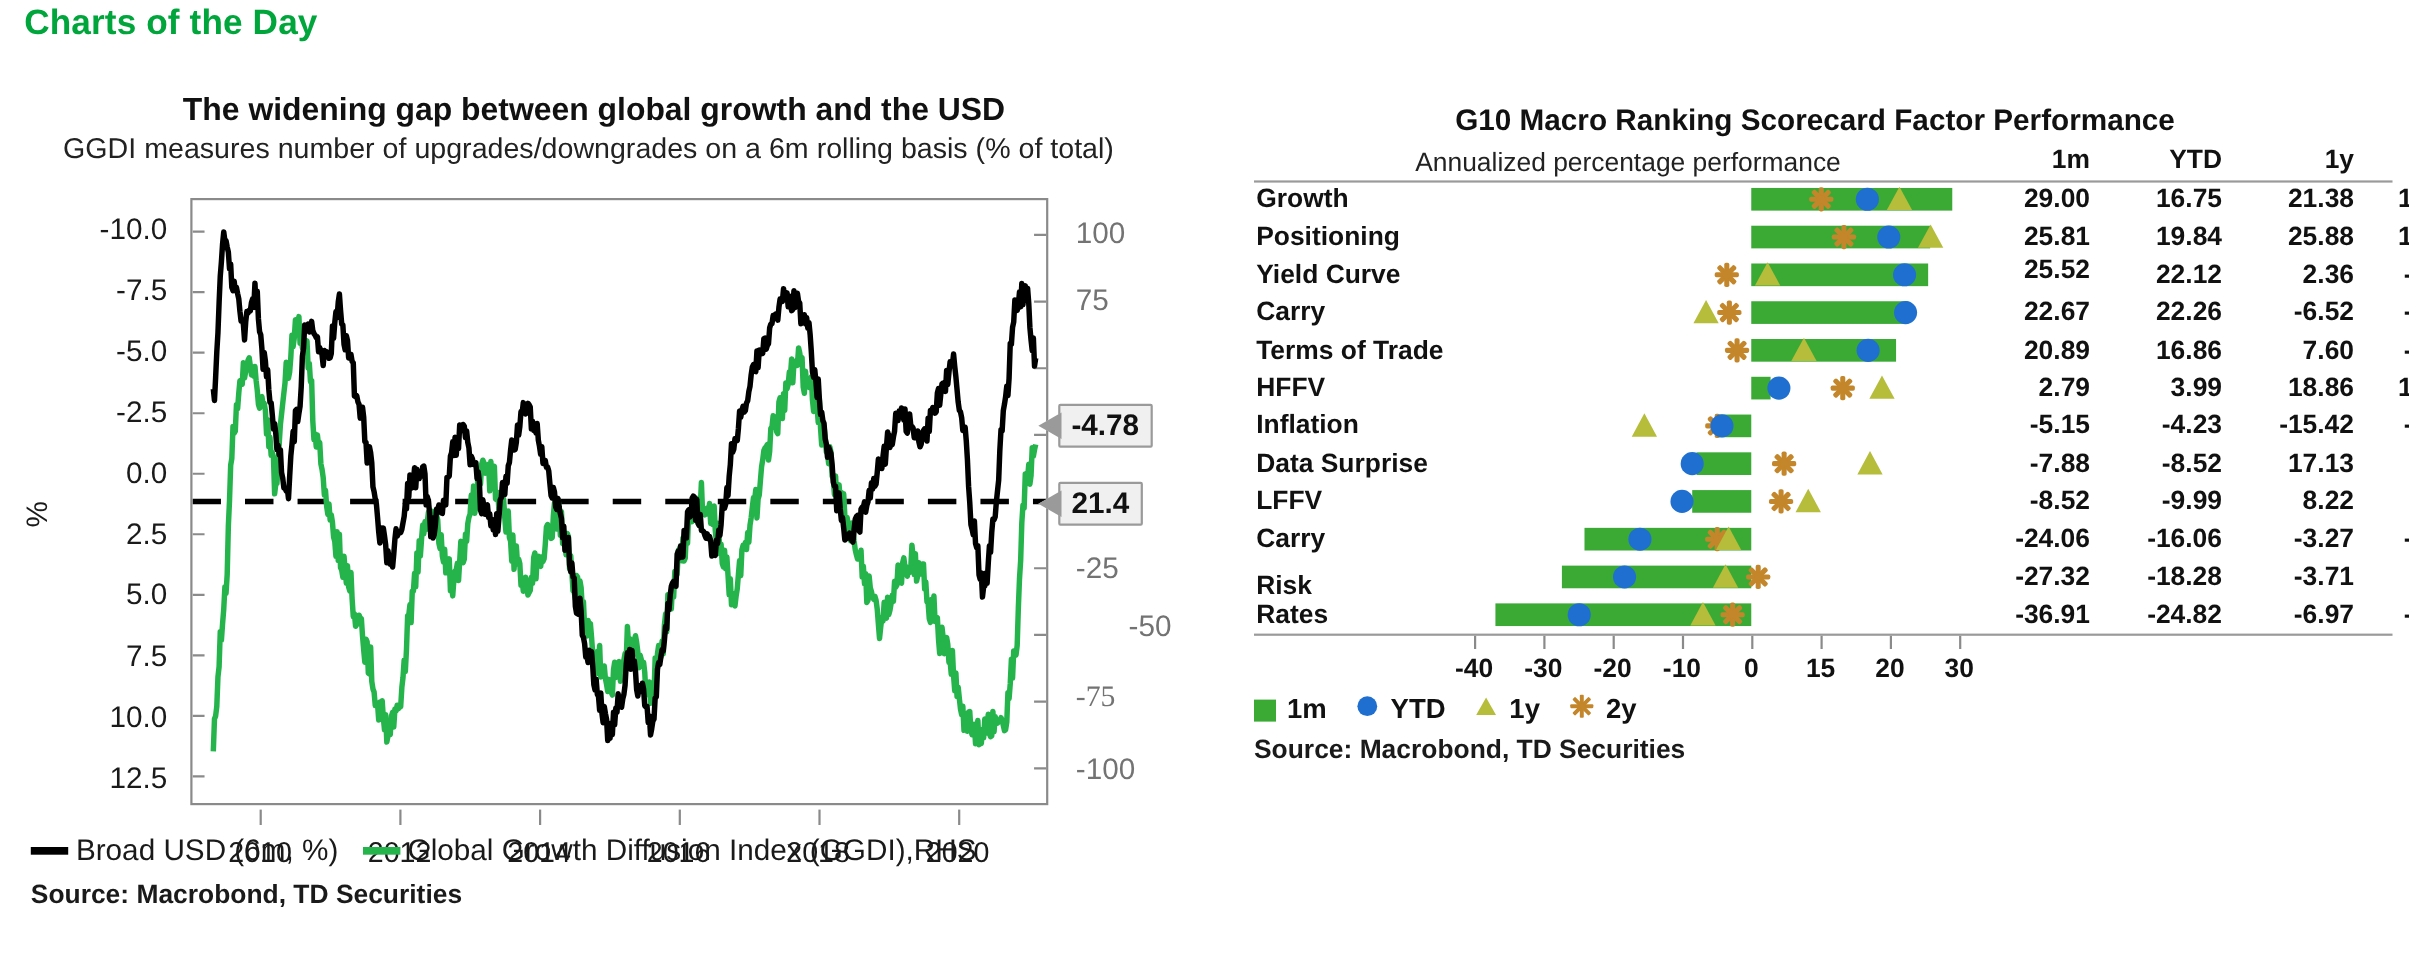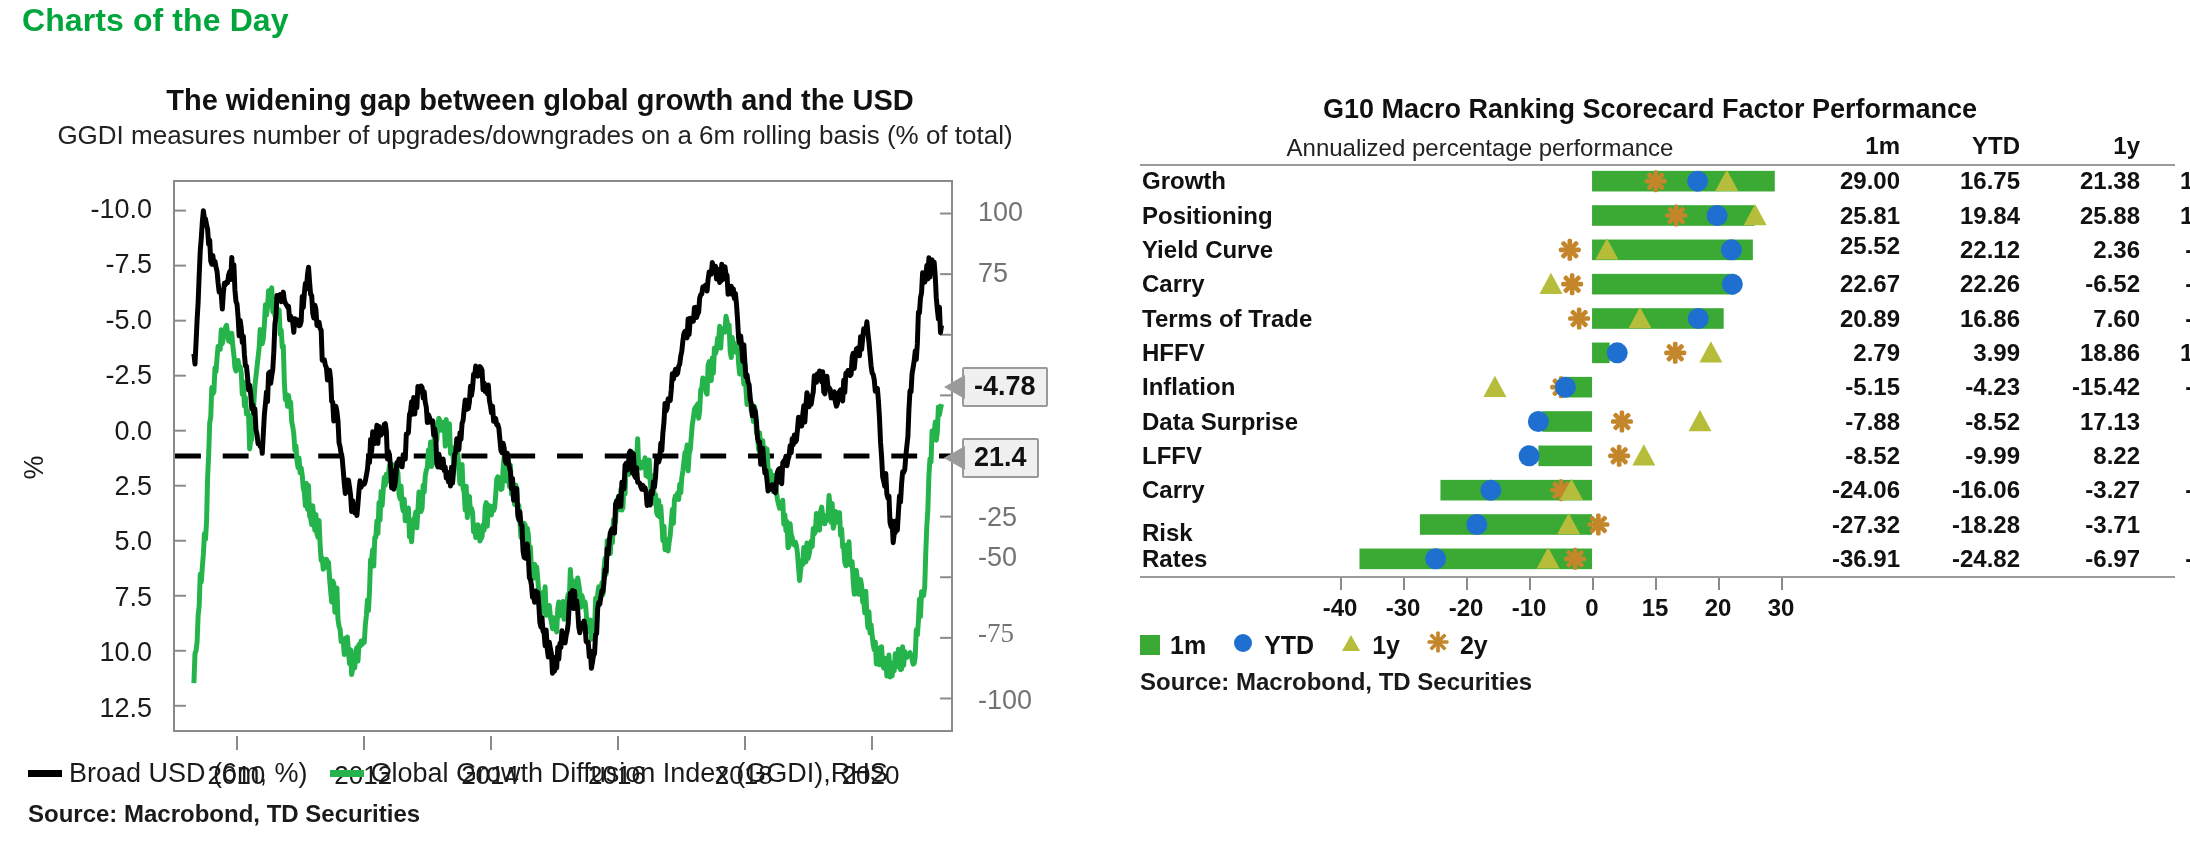--- a/index.html
+++ b/index.html
@@ -208,21 +208,21 @@
           <path d="M19.02 504.74 L20.08 475.07 L21.14 472.32 L22.20 463.51 L23.25 436.68 L24.31 427.09 L25.37 395.07 L26.42 402.98 L27.48 387.76 L28.54 374.62 L29.59 354.24 L30.65 360.06 L31.71 342.52 L32.76 298.39 L33.82 275.11 L34.88 242.78 L35.93 236.56 L36.99 207.10 L38.05 213.31 L39.11 211.41 L40.16 187.31 L41.22 191.10 L42.28 176.82 L43.33 165.40 L44.39 164.95 L45.45 168.55 L46.50 148.86 L47.56 162.87 L48.62 156.71 L49.67 151.21 L50.73 146.73 L51.79 144.26 L52.85 151.67 L53.90 160.05 L54.96 158.81 L56.02 161.12 L57.07 152.26 L58.13 165.08 L59.19 174.24 L60.24 186.96 L61.30 190.39 L62.36 180.38 L63.41 179.86 L64.47 186.54 L65.53 186.12 L66.59 192.56 L67.64 213.99 L68.70 201.11 L69.76 225.55 L70.81 217.13 L71.87 233.67 L72.93 231.10 L73.98 235.56 L75.04 268.87 L76.10 260.00 L77.15 259.38 L78.21 244.84 L79.27 222.31 L80.33 205.39 L81.38 195.87 L82.44 186.15 L83.50 176.56 L84.55 167.27 L85.61 148.48 L86.67 162.53 L87.72 162.90 L88.78 157.35 L89.84 143.91 L90.89 123.58 L91.95 134.22 L93.01 126.04 L94.07 109.43 L95.12 111.32 L96.18 117.66 L97.24 106.60 L98.29 130.92 L99.35 117.64 L100.41 135.08 L101.46 128.35 L102.52 132.19 L103.58 128.43 L104.63 128.94 L105.69 153.56 L106.75 149.36 L107.80 166.19 L108.86 165.04 L109.92 202.04 L110.98 219.30 L112.03 214.03 L113.09 225.92 L114.15 214.96 L115.20 224.38 L116.26 221.96 L117.32 241.55 L118.37 246.47 L119.43 254.06 L120.49 270.06 L121.54 265.72 L122.60 280.42 L123.66 287.77 L124.72 278.08 L125.77 292.83 L126.83 288.13 L127.89 295.14 L128.94 308.56 L130.00 312.34 L131.06 326.14 L132.11 303.53 L133.17 329.78 L134.23 305.78 L135.28 336.49 L136.34 338.83 L137.40 345.21 L138.46 326.06 L139.51 339.59 L140.57 350.77 L141.63 334.78 L142.68 354.24 L143.74 357.81 L144.80 340.91 L145.85 364.99 L146.91 381.22 L147.97 378.77 L149.02 390.13 L150.08 388.37 L151.14 388.09 L152.20 379.96 L153.25 382.58 L154.31 383.21 L155.37 399.25 L156.42 411.78 L157.48 423.11 L158.54 401.93 L159.59 404.42 L160.65 433.15 L161.71 433.79 L162.76 409.04 L163.82 440.60 L164.88 447.54 L165.93 450.34 L166.99 462.80 L168.05 461.58 L169.11 461.70 L170.16 476.04 L171.22 459.54 L172.28 474.47 L173.33 458.40 L174.39 474.04 L175.45 485.18 L176.50 471.13 L177.56 496.20 L178.62 490.64 L179.67 488.88 L180.73 489.21 L181.79 472.30 L182.85 469.00 L183.90 482.48 L184.96 465.90 L186.02 467.69 L187.07 462.40 L188.13 465.70 L189.19 462.91 L190.24 463.74 L191.30 446.28 L192.36 436.94 L193.41 421.01 L194.47 431.66 L195.53 411.55 L196.59 380.32 L197.64 379.96 L198.70 370.39 L199.76 386.84 L200.81 357.99 L201.87 357.99 L202.93 341.58 L203.98 354.07 L205.04 322.99 L206.10 340.51 L207.15 311.76 L208.21 325.95 L209.27 310.72 L210.33 297.53 L211.38 305.44 L212.44 294.38 L213.50 301.56 L214.55 294.95 L215.61 285.67 L216.67 293.63 L217.72 287.31 L218.78 284.85 L219.84 292.79 L220.89 287.30 L221.95 302.04 L223.01 288.52 L224.07 292.68 L225.12 314.02 L226.18 318.94 L227.24 306.27 L228.29 325.75 L229.35 331.20 L230.41 319.50 L231.46 341.26 L232.52 337.64 L233.58 334.71 L234.63 328.40 L235.69 357.48 L236.75 353.17 L237.80 362.36 L238.86 347.34 L239.92 339.56 L240.98 338.61 L242.03 332.38 L243.09 348.35 L244.15 330.88 L245.20 312.23 L246.26 323.62 L247.32 331.96 L248.37 328.73 L249.43 305.78 L250.49 312.40 L251.54 296.24 L252.60 290.39 L253.66 287.46 L254.72 270.00 L255.77 282.49 L256.83 261.81 L257.89 286.67 L258.94 280.29 L260.00 268.48 L261.06 247.80 L262.11 252.66 L263.17 260.06 L264.23 241.84 L265.28 238.10 L266.34 240.51 L267.40 249.99 L268.46 246.50 L269.51 245.00 L270.57 241.93 L271.63 266.15 L272.68 239.33 L273.74 264.03 L274.80 246.55 L275.85 243.62 L276.91 273.50 L277.97 274.21 L279.02 267.65 L280.08 285.00 L281.14 269.69 L282.20 274.80 L283.25 273.32 L284.31 273.75 L285.37 291.07 L286.42 303.87 L287.48 287.13 L288.54 284.67 L289.59 308.95 L290.65 312.22 L291.71 330.56 L292.76 306.57 L293.82 338.08 L294.88 323.18 L295.93 316.67 L296.99 333.23 L298.05 328.77 L299.11 332.93 L300.16 352.42 L301.22 346.99 L302.28 358.07 L303.33 355.93 L304.39 345.19 L305.45 353.31 L306.50 361.57 L307.56 359.40 L308.62 357.45 L309.67 345.23 L310.73 350.80 L311.79 327.14 L312.85 322.99 L313.90 346.72 L314.96 328.05 L316.02 326.07 L317.07 334.07 L318.13 335.24 L319.19 326.81 L320.24 330.86 L321.30 328.30 L322.36 315.29 L323.41 299.16 L324.47 297.00 L325.53 303.28 L326.59 301.73 L327.64 309.71 L328.70 309.05 L329.76 288.68 L330.81 276.98 L331.87 297.15 L332.93 301.04 L333.98 274.15 L335.04 280.83 L336.10 306.81 L337.15 285.24 L338.21 314.40 L339.27 315.18 L340.33 316.17 L341.38 324.76 L342.44 305.12 L343.50 307.98 L344.55 337.42 L345.61 325.50 L346.67 341.15 L347.72 357.80 L348.78 358.85 L349.84 365.17 L350.89 343.76 L351.95 345.37 L353.01 371.11 L354.07 348.73 L355.12 354.76 L356.18 373.52 L357.24 367.67 L358.29 390.55 L359.35 387.73 L360.41 399.12 L361.46 384.91 L362.52 389.14 L363.58 387.71 L364.63 399.97 L365.69 414.90 L366.75 418.56 L367.80 425.47 L368.86 433.78 L369.92 413.23 L370.98 422.69 L372.03 407.69 L373.09 436.55 L374.15 434.24 L375.20 432.70 L376.26 426.57 L377.32 438.24 L378.37 443.54 L379.43 449.96 L380.49 438.78 L381.54 448.94 L382.60 450.51 L383.66 453.17 L384.72 429.80 L385.77 423.08 L386.83 436.99 L387.89 426.37 L388.94 431.32 L390.00 422.52 L391.06 440.51 L392.11 432.27 L393.17 431.68 L394.23 421.06 L395.28 415.18 L396.34 420.29 L397.40 390.25 L398.46 407.54 L399.51 401.43 L400.57 404.45 L401.63 413.71 L402.68 416.25 L403.74 402.61 L404.80 398.84 L405.85 404.78 L406.91 413.34 L407.97 428.26 L409.02 416.56 L410.08 420.57 L411.14 427.07 L412.20 423.21 L413.25 432.27 L414.31 452.33 L415.37 446.09 L416.42 453.04 L417.48 441.20 L418.54 460.69 L419.59 452.98 L420.65 441.89 L421.71 453.37 L422.76 419.26 L423.82 441.42 L424.88 415.13 L425.93 407.79 L426.99 411.24 L428.05 418.44 L429.11 403.60 L430.16 415.52 L431.22 388.98 L432.28 378.91 L433.33 395.19 L434.39 361.23 L435.45 364.23 L436.50 374.31 L437.56 374.27 L438.62 351.42 L439.67 363.37 L440.73 340.08 L441.79 342.34 L442.85 342.71 L443.90 320.75 L444.96 319.46 L446.02 317.02 L447.07 330.23 L448.13 309.44 L449.19 330.48 L450.24 327.86 L451.30 304.27 L452.36 314.17 L453.41 285.61 L454.47 291.69 L455.53 292.77 L456.59 294.30 L457.64 281.80 L458.70 284.84 L459.76 285.05 L460.81 280.14 L461.87 273.17 L462.93 291.94 L463.98 280.95 L465.04 258.51 L466.10 286.24 L467.15 286.05 L468.21 288.17 L469.27 283.48 L470.33 281.92 L471.38 287.55 L472.44 277.69 L473.50 296.00 L474.55 286.91 L475.61 297.25 L476.67 279.93 L477.72 302.51 L478.78 313.60 L479.84 295.84 L480.89 301.53 L481.95 323.72 L483.01 314.97 L484.07 332.56 L485.12 335.76 L486.18 320.57 L487.24 337.45 L488.29 326.70 L489.35 343.50 L490.41 361.34 L491.46 346.68 L492.52 370.42 L493.58 362.06 L494.63 360.17 L495.69 371.63 L496.75 362.43 L497.80 355.69 L498.86 342.49 L499.92 329.96 L500.98 343.85 L502.03 320.18 L503.09 316.02 L504.15 317.31 L505.20 313.40 L506.26 319.92 L507.32 304.34 L508.37 313.17 L509.43 297.69 L510.49 290.90 L511.54 281.45 L512.60 272.45 L513.66 274.58 L514.72 264.94 L515.77 290.94 L516.83 273.75 L517.89 269.89 L518.94 256.91 L520.00 244.20 L521.06 237.65 L522.11 229.06 L523.17 226.85 L524.23 225.78 L525.28 223.70 L526.34 237.93 L527.40 229.97 L528.46 209.04 L529.51 207.66 L530.57 197.30 L531.63 199.21 L532.68 199.58 L533.74 211.88 L534.80 213.72 L535.85 184.78 L536.91 180.88 L537.97 194.70 L539.02 199.98 L540.08 177.26 L541.14 192.57 L542.20 167.32 L543.25 172.82 L544.31 168.75 L545.37 157.38 L546.42 160.30 L547.48 145.37 L548.54 167.25 L549.59 148.70 L550.65 147.68 L551.71 149.29 L552.76 151.23 L553.82 135.29 L554.88 139.90 L555.93 147.33 L556.99 144.22 L558.05 171.07 L559.11 176.80 L560.16 156.53 L561.22 168.33 L562.28 170.32 L563.33 171.34 L564.39 171.89 L565.45 161.79 L566.50 182.95 L567.56 193.52 L568.62 177.17 L569.67 192.22 L570.73 189.39 L571.79 203.60 L572.85 182.86 L573.90 208.89 L574.96 224.19 L576.02 217.40 L577.07 206.97 L578.13 216.89 L579.19 230.59 L580.24 231.46 L581.30 241.32 L582.36 225.82 L583.41 230.68 L584.47 252.61 L585.53 255.45 L586.59 269.61 L587.64 252.59 L588.70 275.17 L589.76 264.96 L590.81 260.63 L591.87 273.82 L592.93 267.70 L593.98 282.01 L595.04 268.85 L596.10 289.07 L597.15 302.59 L598.21 290.55 L599.27 299.28 L600.33 307.92 L601.38 311.81 L602.44 295.47 L603.50 297.91 L604.55 312.09 L605.61 320.26 L606.67 324.69 L607.72 328.64 L608.78 327.13 L609.84 325.05 L610.89 320.56 L611.95 344.83 L613.01 335.20 L614.07 351.19 L615.12 342.05 L616.18 368.34 L617.24 366.54 L618.29 344.11 L619.35 354.96 L620.41 358.30 L621.46 363.82 L622.52 365.50 L623.58 362.78 L624.63 366.44 L625.69 374.41 L626.75 388.27 L627.80 401.34 L628.86 391.02 L629.92 381.79 L630.98 385.46 L632.03 368.04 L633.09 381.40 L634.15 382.60 L635.20 363.58 L636.26 379.31 L637.32 375.49 L638.37 369.23 L639.43 361.83 L640.49 367.34 L641.54 348.94 L642.60 354.37 L643.66 352.49 L644.72 333.93 L645.77 345.63 L646.83 349.78 L647.89 350.58 L648.94 331.87 L650.00 327.49 L651.06 336.39 L652.11 335.69 L653.17 344.34 L654.23 338.32 L655.28 340.86 L656.34 337.02 L657.40 315.87 L658.46 326.49 L659.51 342.74 L660.57 323.71 L661.63 348.78 L662.68 344.14 L663.74 331.91 L664.80 339.99 L665.85 342.30 L666.91 333.15 L667.97 333.11 L669.02 355.97 L670.08 349.55 L671.14 367.86 L672.20 368.77 L673.25 383.28 L674.31 386.62 L675.37 365.61 L676.42 371.96 L677.48 362.39 L678.54 385.75 L679.59 383.57 L680.65 382.37 L681.71 402.33 L682.76 415.18 L683.82 400.92 L684.88 391.12 L685.93 400.53 L686.99 415.26 L688.05 402.25 L689.11 400.45 L690.16 406.54 L691.22 423.08 L692.28 421.84 L693.33 434.00 L694.39 412.23 L695.45 435.57 L696.50 449.17 L697.56 432.93 L698.62 454.40 L699.67 445.92 L700.73 456.25 L701.79 466.17 L702.85 471.23 L703.90 463.26 L704.96 485.42 L706.02 474.68 L707.07 470.52 L708.13 486.32 L709.19 468.70 L710.24 468.22 L711.30 485.63 L712.36 489.54 L713.41 484.24 L714.47 479.93 L715.53 497.72 L716.59 485.55 L717.64 476.38 L718.70 498.62 L719.76 492.95 L720.81 497.55 L721.87 484.45 L722.93 492.38 L723.98 475.08 L725.04 488.11 L726.10 482.89 L727.15 470.70 L728.21 488.56 L729.27 491.23 L730.33 490.62 L731.38 468.16 L732.44 486.75 L733.50 472.96 L734.55 477.63 L735.61 478.81 L736.67 476.30 L737.72 476.47 L738.78 473.88 L739.84 476.15 L740.89 480.97 L741.95 485.74 L743.01 484.84 L744.07 477.91 L745.12 451.01 L746.18 456.30 L747.24 442.77 L748.29 420.38 L749.35 437.59 L750.41 412.72 L751.46 414.88 L752.52 416.45 L753.58 407.67 L754.63 373.58 L755.69 346.62 L756.75 329.98 L757.80 295.47 L758.86 279.05 L759.92 281.98 L760.98 250.68 L762.03 254.21 L763.09 254.55 L764.15 241.85 L765.20 260.07 L766.26 251.93 L767.32 226.60 L768.37 234.54 L769.43 228.51 L770.49 223.73" fill="none" stroke="#25b44c" stroke-width="5" stroke-linejoin="round"></path>
           <path d="M19.02 172.92 L20.08 183.45 L21.14 162.23 L22.20 139.14 L23.25 121.45 L24.31 93.89 L25.37 69.56 L26.42 56.40 L27.48 40.11 L28.54 29.04 L29.59 37.24 L30.65 37.13 L31.71 42.90 L32.76 47.59 L33.82 62.87 L34.88 58.60 L35.93 79.81 L36.99 82.82 L38.05 74.09 L39.11 82.98 L40.16 79.86 L41.22 85.55 L42.28 90.29 L43.33 101.70 L44.39 110.71 L45.45 109.38 L46.50 113.67 L47.56 127.96 L48.62 111.50 L49.67 101.94 L50.73 103.39 L51.79 100.74 L52.85 101.36 L53.90 93.67 L54.96 90.30 L56.02 98.12 L57.07 76.03 L58.13 98.36 L59.19 83.42 L60.24 108.71 L61.30 120.46 L62.36 123.14 L63.41 135.82 L64.47 154.91 L65.53 139.40 L66.59 147.08 L67.64 161.78 L68.70 155.30 L69.76 173.71 L70.81 185.22 L71.87 185.51 L72.93 196.72 L73.98 209.52 L75.04 204.65 L76.10 213.66 L77.15 228.39 L78.21 224.47 L79.27 233.22 L80.33 228.66 L81.38 249.51 L82.44 254.43 L83.50 263.59 L84.55 263.49 L85.61 266.18 L86.67 263.97 L87.72 273.36 L88.78 253.44 L89.84 234.25 L90.89 223.70 L91.95 211.59 L93.01 221.16 L94.07 192.74 L95.12 191.61 L96.18 202.77 L97.24 195.24 L98.29 188.75 L99.35 170.89 L100.41 143.01 L101.46 135.44 L102.52 114.32 L103.58 119.21 L104.63 114.83 L105.69 113.39 L106.75 120.63 L107.80 117.90 L108.86 110.93 L109.92 119.30 L110.98 122.12 L112.03 123.60 L113.09 125.96 L114.15 125.22 L115.20 138.75 L116.26 135.10 L117.32 137.55 L118.37 141.51 L119.43 151.47 L120.49 137.68 L121.54 138.98 L122.60 138.75 L123.66 139.98 L124.72 144.79 L125.77 144.28 L126.83 140.31 L127.89 115.29 L128.94 126.36 L130.00 112.32 L131.06 102.12 L132.11 107.49 L133.17 93.37 L134.23 85.92 L135.28 100.82 L136.34 113.31 L137.40 114.33 L138.46 132.07 L139.51 137.03 L140.57 124.05 L141.63 128.36 L142.68 144.45 L143.74 143.01 L144.80 141.21 L145.85 147.61 L146.91 149.01 L147.97 179.36 L149.02 180.06 L150.08 179.07 L151.14 184.61 L152.20 187.01 L153.25 199.58 L154.31 194.44 L155.37 189.60 L156.42 198.49 L157.48 221.00 L158.54 221.64 L159.59 240.78 L160.65 228.79 L161.71 225.86 L162.76 231.13 L163.82 240.44 L164.88 262.47 L165.93 266.85 L166.99 273.51 L168.05 278.32 L169.11 290.59 L170.16 303.82 L171.22 313.86 L172.28 300.19 L173.33 304.35 L174.39 300.27 L175.45 307.48 L176.50 315.38 L177.56 331.98 L178.62 320.93 L179.67 328.62 L180.73 333.35 L181.79 332.21 L182.85 335.89 L183.90 324.32 L184.96 310.39 L186.02 300.93 L187.07 307.56 L188.13 305.20 L189.19 304.65 L190.24 304.34 L191.30 301.30 L192.36 295.28 L193.41 289.70 L194.47 277.65 L195.53 282.58 L196.59 259.31 L197.64 271.85 L198.70 251.59 L199.76 255.40 L200.81 263.46 L201.87 257.12 L202.93 244.90 L203.98 263.31 L205.04 246.37 L206.10 254.77 L207.15 254.94 L208.21 251.39 L209.27 252.64 L210.33 244.20 L211.38 243.43 L212.44 250.58 L213.50 278.97 L214.55 271.40 L215.61 275.60 L216.67 286.53 L217.72 307.99 L218.78 290.81 L219.84 309.39 L220.89 305.98 L221.95 297.49 L223.01 282.80 L224.07 284.44 L225.12 279.07 L226.18 280.00 L227.24 286.28 L228.29 286.83 L229.35 274.73 L230.41 275.13 L231.46 279.08 L232.52 253.82 L233.58 253.82 L234.63 252.52 L235.69 234.29 L236.75 231.13 L237.80 221.25 L238.86 233.90 L239.92 216.95 L240.98 233.65 L242.03 219.54 L243.09 227.43 L244.15 205.91 L245.20 209.39 L246.26 210.81 L247.32 205.40 L248.37 206.96 L249.43 217.47 L250.49 211.26 L251.54 221.77 L252.60 226.87 L253.66 242.34 L254.72 234.39 L255.77 236.88 L256.83 241.97 L257.89 241.19 L258.94 240.50 L260.00 254.96 L261.06 248.74 L262.11 257.50 L263.17 283.90 L264.23 287.01 L265.28 274.25 L266.34 280.22 L267.40 287.67 L268.46 280.15 L269.51 279.03 L270.57 290.51 L271.63 287.26 L272.68 298.24 L273.74 292.39 L274.80 302.03 L275.85 293.25 L276.91 306.19 L277.97 287.20 L279.02 303.18 L280.08 290.06 L281.14 274.39 L282.20 272.22 L283.25 258.57 L284.31 258.62 L285.37 269.48 L286.42 252.84 L287.48 259.29 L288.54 243.14 L289.59 240.23 L290.65 228.89 L291.71 219.65 L292.76 226.07 L293.82 228.74 L294.88 228.23 L295.93 221.76 L296.99 205.81 L298.05 215.04 L299.11 207.33 L300.16 193.59 L301.22 195.10 L302.28 185.35 L303.33 192.43 L304.39 195.65 L305.45 187.90 L306.50 185.99 L307.56 187.34 L308.62 189.43 L309.67 209.38 L310.73 202.39 L311.79 210.92 L312.85 209.55 L313.90 213.15 L314.96 204.54 L316.02 219.87 L317.07 225.32 L318.13 232.66 L319.19 225.82 L320.24 241.03 L321.30 238.09 L322.36 238.28 L323.41 244.65 L324.47 244.34 L325.53 248.01 L326.59 259.71 L327.64 270.51 L328.70 272.71 L329.76 263.11 L330.81 267.41 L331.87 280.93 L332.93 283.24 L333.98 273.22 L335.04 281.18 L336.10 287.10 L337.15 291.45 L338.21 309.07 L339.27 298.53 L340.33 320.47 L341.38 314.27 L342.44 314.45 L343.50 308.87 L344.55 333.89 L345.61 340.26 L346.67 332.13 L347.72 345.17 L348.78 345.91 L349.84 371.80 L350.89 378.06 L351.95 378.93 L353.01 374.05 L354.07 364.55 L355.12 376.47 L356.18 398.43 L357.24 400.49 L358.29 405.93 L359.35 418.27 L360.41 417.27 L361.46 423.41 L362.52 412.03 L363.58 419.57 L364.63 413.45 L365.69 426.33 L366.75 443.68 L367.80 448.32 L368.86 438.70 L369.92 452.56 L370.98 454.36 L372.03 467.17 L373.09 451.18 L374.15 470.01 L375.20 478.49 L376.26 463.61 L377.32 470.01 L378.37 475.26 L379.43 494.84 L380.49 489.98 L381.54 492.75 L382.60 478.64 L383.66 489.46 L384.72 468.79 L385.77 480.49 L386.83 464.93 L387.89 468.91 L388.94 452.04 L390.00 461.51 L391.06 463.08 L392.11 464.26 L393.17 456.63 L394.23 452.40 L395.28 444.14 L396.34 424.74 L397.40 414.35 L398.46 422.30 L399.51 411.41 L400.57 429.61 L401.63 412.31 L402.68 427.31 L403.74 421.86 L404.80 431.41 L405.85 448.39 L406.91 454.04 L407.97 446.97 L409.02 444.50 L410.08 449.77 L411.14 442.31 L412.20 447.69 L413.25 462.82 L414.31 464.06 L415.37 463.50 L416.42 478.23 L417.48 472.29 L418.54 489.83 L419.59 484.16 L420.65 476.91 L421.71 475.15 L422.76 455.84 L423.82 454.93 L424.88 429.43 L425.93 423.60 L426.99 425.22 L428.05 417.87 L429.11 411.61 L430.16 412.79 L431.22 403.07 L432.28 390.24 L433.33 392.53 L434.39 369.41 L435.45 374.81 L436.50 361.84 L437.56 353.41 L438.62 350.54 L439.67 348.97 L440.73 349.15 L441.79 353.60 L442.85 324.25 L443.90 321.32 L444.96 327.49 L446.02 316.56 L447.07 318.59 L448.13 326.71 L449.19 302.55 L450.24 309.06 L451.30 309.11 L452.36 285.35 L453.41 283.46 L454.47 290.20 L455.53 288.52 L456.59 272.77 L457.64 270.99 L458.70 271.95 L459.76 293.01 L460.81 273.96 L461.87 295.83 L462.93 297.85 L463.98 287.76 L465.04 302.51 L466.10 302.55 L467.15 303.57 L468.21 307.04 L469.27 309.53 L470.33 305.52 L471.38 310.04 L472.44 307.94 L473.50 311.89 L474.55 325.77 L475.61 324.43 L476.67 322.38 L477.72 325.23 L478.78 311.20 L479.84 314.50 L480.89 301.98 L481.95 307.09 L483.01 297.14 L484.07 279.10 L485.12 278.97 L486.18 282.09 L487.24 278.34 L488.29 263.18 L489.35 270.45 L490.41 252.78 L491.46 242.08 L492.52 223.03 L493.58 230.72 L494.63 228.05 L495.69 218.39 L496.75 218.03 L497.80 220.16 L498.86 208.75 L499.92 193.03 L500.98 198.71 L502.03 192.54 L503.09 188.67 L504.15 194.06 L505.20 192.70 L506.26 185.64 L507.32 183.56 L508.37 175.31 L509.43 170.47 L510.49 159.94 L511.54 152.84 L512.60 150.48 L513.66 156.35 L514.72 156.95 L515.77 138.01 L516.83 153.55 L517.89 137.16 L518.94 141.17 L520.00 137.36 L521.06 140.30 L522.11 126.64 L523.17 126.30 L524.23 136.58 L525.28 133.00 L526.34 131.38 L527.40 116.90 L528.46 113.51 L529.51 112.94 L530.57 105.68 L531.63 107.63 L532.68 104.36 L533.74 103.78 L534.80 109.84 L535.85 98.24 L536.91 90.54 L537.97 91.77 L539.02 92.70 L540.08 81.00 L541.14 90.95 L542.20 90.27 L543.25 84.81 L544.31 97.69 L545.37 87.61 L546.42 95.72 L547.48 101.18 L548.54 99.96 L549.59 82.81 L550.65 98.19 L551.71 95.50 L552.76 85.27 L553.82 92.67 L554.88 94.19 L555.93 113.14 L556.99 109.68 L558.05 111.33 L559.11 104.95 L560.16 113.31 L561.22 107.66 L562.28 117.25 L563.33 112.25 L564.39 123.15 L565.45 138.52 L566.50 157.26 L567.56 162.12 L568.62 155.18 L569.67 166.32 L570.73 180.60 L571.79 163.81 L572.85 182.32 L573.90 196.30 L574.96 194.04 L576.02 201.82 L577.07 204.24 L578.13 218.68 L579.19 223.10 L580.24 235.44 L581.30 226.19 L582.36 229.13 L583.41 231.89 L584.47 242.03 L585.53 258.02 L586.59 262.07 L587.64 261.99 L588.70 284.37 L589.76 277.88 L590.81 268.17 L591.87 282.61 L592.93 293.21 L593.98 290.55 L595.04 300.17 L596.10 311.23 L597.15 307.88 L598.21 309.68 L599.27 306.14 L600.33 304.90 L601.38 307.52 L602.44 311.71 L603.50 313.07 L604.55 301.58 L605.61 292.04 L606.67 289.64 L607.72 288.60 L608.78 302.33 L609.84 303.90 L610.89 282.84 L611.95 281.06 L613.01 281.07 L614.07 276.20 L615.12 285.76 L616.18 279.51 L617.24 276.30 L618.29 265.78 L619.35 272.75 L620.41 258.65 L621.46 264.71 L622.52 254.90 L623.58 261.93 L624.63 260.08 L625.69 249.26 L626.75 236.98 L627.80 244.14 L628.86 239.84 L629.92 245.77 L630.98 234.39 L632.03 225.35 L633.09 241.72 L634.15 225.37 L635.20 212.18 L636.26 216.31 L637.32 226.46 L638.37 216.06 L639.43 223.91 L640.49 216.91 L641.54 211.51 L642.60 195.15 L643.66 201.62 L644.72 201.81 L645.77 193.07 L646.83 197.12 L647.89 190.28 L648.94 194.22 L650.00 201.34 L651.06 191.16 L652.11 211.60 L653.17 213.35 L654.23 206.40 L655.28 195.68 L656.34 206.17 L657.40 207.14 L658.46 208.64 L659.51 217.46 L660.57 211.97 L661.63 217.72 L662.68 211.26 L663.74 221.31 L664.80 225.84 L665.85 223.35 L666.91 213.37 L667.97 210.98 L669.02 209.39 L670.08 216.19 L671.14 220.59 L672.20 199.65 L673.25 211.79 L674.31 192.67 L675.37 193.03 L676.42 189.85 L677.48 193.16 L678.54 195.01 L679.59 193.74 L680.65 176.40 L681.71 172.42 L682.76 187.76 L683.82 177.28 L684.88 168.22 L685.93 167.44 L686.99 169.71 L688.05 175.07 L689.11 155.87 L690.16 168.82 L691.22 157.70 L692.28 147.93 L693.33 150.51 L694.39 150.43 L695.45 140.81 L696.50 152.02 L697.56 161.70 L698.62 173.42 L699.67 184.91 L700.73 192.48 L701.79 193.90 L702.85 199.23 L703.90 210.82 L704.96 209.79 L706.02 207.87 L707.07 220.51 L708.13 237.95 L709.19 262.30 L710.24 276.78 L711.30 296.96 L712.36 301.35 L713.41 306.42 L714.47 293.65 L715.53 314.47 L716.59 318.39 L717.64 316.45 L718.70 342.96 L719.76 347.16 L720.81 341.38 L721.87 363.36 L722.93 354.01 L723.98 353.33 L725.04 341.18 L726.10 350.77 L727.15 332.53 L728.21 316.35 L729.27 322.48 L730.33 304.17 L731.38 291.98 L732.44 292.56 L733.50 289.79 L734.55 276.27 L735.61 266.15 L736.67 256.34 L737.72 229.14 L738.78 210.30 L739.84 211.28 L740.89 192.84 L741.95 186.90 L743.01 180.00 L744.07 170.28 L745.12 178.94 L746.18 162.88 L747.24 131.19 L748.29 131.88 L749.35 116.50 L750.41 111.51 L751.46 91.41 L752.52 96.92 L753.58 100.89 L754.63 95.77 L755.69 84.03 L756.75 97.70 L757.80 76.35 L758.86 95.70 L759.92 82.18 L760.98 78.37 L762.03 85.47 L763.09 80.68 L764.15 94.56 L765.20 116.50 L766.26 128.25 L767.32 137.91 L768.37 126.23 L769.43 151.85 L770.49 144.54" fill="none" stroke="#000000" stroke-width="5" stroke-linejoin="round"></path>
         </svg>
     </div>
 
     <div class="ax-right-wrap" id="l-axis-right">
         <div class="tick" style="top: 31.7522px;">100</div>
         <div class="tick" style="top: 92.8142px;">75</div>
         <div class="tick" style="top: 276px;">0</div>
         <div class="tick" style="top: 337.062px;">-25</div>
-        <div class="tick" style="top: 377px;">-50</div>
+        <div class="tick" style="top: 390px; margin-left: 48px;">-50</div>
         <div class="tick" style="top: 453px; font-family: Liberation Serif, serif;">-75</div>
         <div class="tick" style="top: 520.248px;">-100</div>
       </div>
     <div class="ax-bottom-wrap" id="l-axis-bottom">
         <div class="tickmark" style="left: 63.4146px;"></div>
         <div class="tick" style="left: 63.4146px;">2010</div>
         <div class="tickmark" style="left: 190.244px;"></div>
         <div class="tick" style="left: 190.244px;">2012</div>
         <div class="tickmark" style="left: 317.073px;"></div>
         <div class="tick" style="left: 317.073px;">2014</div>

